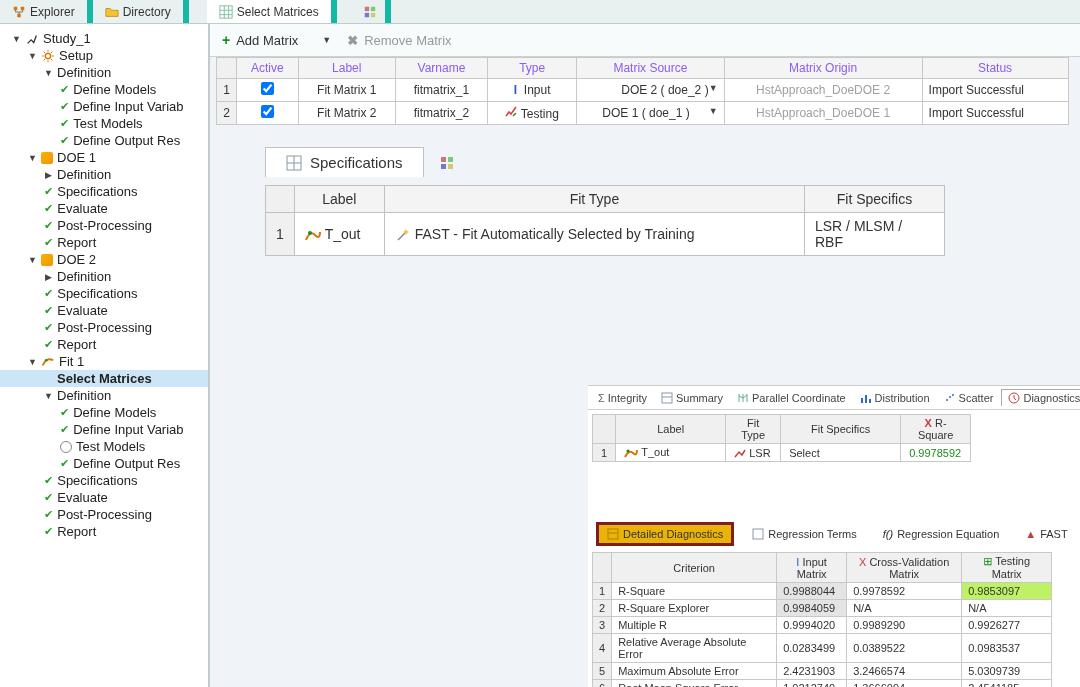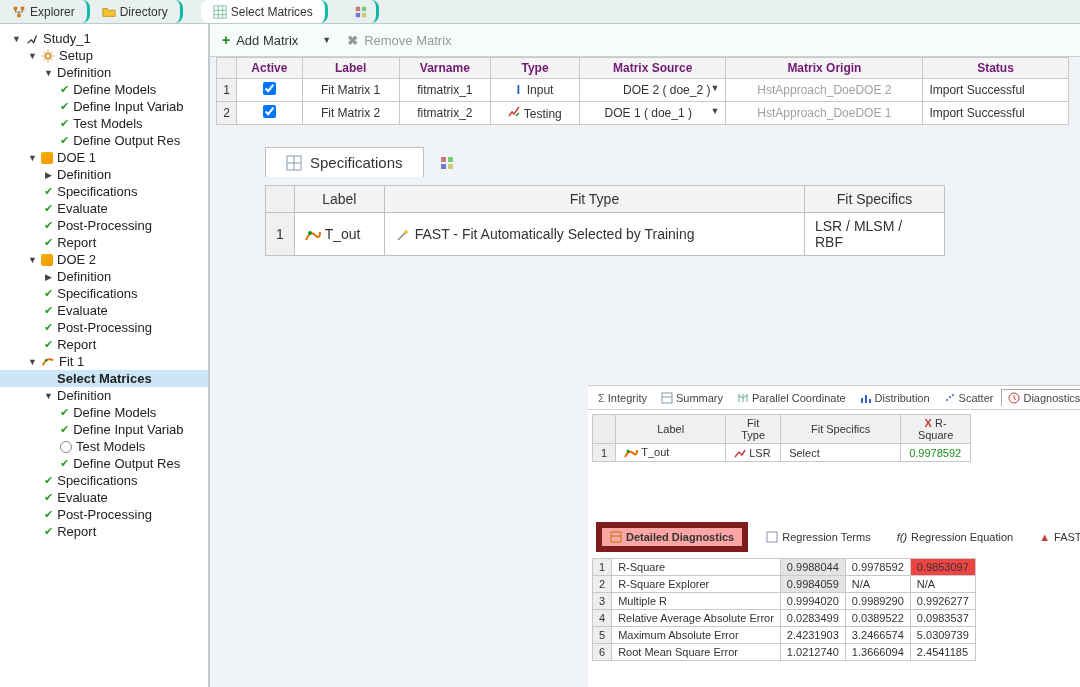--- a/index.html
+++ b/index.html
@@ -1,20 +1,20 @@
 <!DOCTYPE html>
 <html><head>
 <meta charset="utf-8">
 <style>
 * { box-sizing: border-box; margin: 0; padding: 0; font-family: "Segoe UI", Tahoma, sans-serif; }
 body { background: #f0f4f8; width: 1080px; height: 687px; overflow: hidden; position: relative; font-size: 12px; color: #333; }
 
 
 .top-tabs { display: flex; align-items: center; height: 24px; background: #e8f0f0; border-bottom: 1px solid #bcc; }
-.top-tabs .tab { display: flex; align-items: center; gap: 4px; padding: 3px 12px; border-right: 3px solid #14b8a6; cursor: pointer; height: 100%; border-radius: 8px; }
+.top-tabs .tab { display: flex; align-items: center; gap: 4px; padding: 3px 12px; border-right: 6px solid #14b8a6; cursor: pointer; height: 100%; }
 .top-tabs .tab.active { background: #fff; }
 .icon-sm { width: 14px; height: 14px; display: inline-block; }
 
 .main { display: flex; height: calc(100% - 24px); }
 
 
 .tree-pane { width: 210px; border-right: 2px solid #c0cccc; background: #fff; overflow: hidden; padding: 6px 0; }
 .tree { font-size: 13px; color: #222; }
 .tree-node { display: flex; align-items: center; gap: 4px; padding: 1px 4px; cursor: pointer; white-space: nowrap; }
 .tree-node .tri { width: 9px; color: #444; font-size: 9px; text-align: center; }
@@ -31,21 +31,21 @@
 
 .toolbar1 { display: flex; align-items: center; gap: 16px; padding: 8px 12px; font-size: 13px; border-bottom: 1px solid #d0d0d0; background:#f7fbfb;}
 .toolbar1 .btn { display: flex; align-items: center; gap: 6px; cursor: pointer; }
 .toolbar1 .btn.disabled { color: #999; }
 .plus { color: #1a8f1a; font-weight: bold; font-size: 14px; }
 .x { color: #999; font-weight: bold; }
 .dd { font-size: 9px; color: #444; }
 
 .matrix-table { margin: 0 2px 14px 6px; border-collapse: collapse; width: 98%; font-size: 12px; }
 .matrix-table th, .matrix-table td { border: 1px solid #c8c8c8; padding: 3px 6px; background:#fff; text-align:center; }
-.matrix-table th { background: #f4f4f4; font-weight: 700; color:#701a75;}
+.matrix-table th { background: #f4f4f4; font-weight: 400; color:#8b5cf6;}
 .matrix-table td.disabled { color:#a0a0a0;}
 .matrix-table .rowhdr { background:#f0f0f0; width:20px;}
 .chk { width:13px; height:13px; }
 
 
 .spec-wrap { margin: 8px 0 0 55px; }
 .spec-tabs { display: flex; align-items: center; gap: 4px; }
 .spec-tabs .tab { display: flex; align-items:center; gap:8px; padding: 6px 20px; font-size: 15px; border:1px solid #c0c0c0; border-bottom:none; background:#fff; cursor:pointer; }
 .spec-tabs .tab.inactive { background: transparent; border-color: transparent; }
 .spec-grid-ico { width:16px; height:16px;}
@@ -61,28 +61,28 @@
 .diag-tabs .t { display:flex; align-items:center; gap:3px; padding:2px 6px; cursor:pointer; color:#444;}
 .diag-tabs .t.active { background:#fff; border:1px solid #aaa; border-bottom:none;}
 .diag-table1 { margin:4px; border-collapse:collapse;}
 .diag-table1 th, .diag-table1 td { border:1px solid #c8c8c8; padding:2px 8px; font-size:11px; background:#fff;}
 .diag-table1 th { background:#f0f0f0; font-weight:400;}
 .diag-table1 .rh { background:#eee; width:18px; text-align:center;}
 .diag-table1 .green { color:#1a8f1a;}
 
 .diag-subtabs { display:flex; align-items:center; gap:10px; padding:4px 8px; margin-top:56px;}
 .diag-subtabs .st { display:flex; align-items:center; gap:4px; padding:3px 8px; cursor:pointer; }
-.diag-subtabs .st.active { background:#fca5a5; border:6px solid #7f1d1d;font-weight:bold;}
+.diag-subtabs .st.active { background:#eab308; border:3px solid #7f1d1d;}
 
 .crit-table { margin:2px 4px; border-collapse:collapse; font-size:11px;}
 .crit-table th, .crit-table td { border:1px solid #c8c8c8; padding:2px 6px; background:#fff;}
 .crit-table th { background:#f0f0f0; font-weight:400;}
 .crit-table .rh { background:#eee; width:16px; text-align:center;}
 .crit-table td.gray { background:#e4e4e4;}
-.crit-table td.hl { background:#ef4444;}
+.crit-table td.hl { background:#bef264;}
 
 svg { display:block;}
 </style>
 </head>
 <body>
 
 <div class="top-tabs">
   <div class="tab">
     <svg class="icon-sm" viewBox="0 0 16 16">
         <rect x="2" y="2" width="4" height="4" fill="#d97706"></rect>
@@ -446,20 +446,27 @@
             <span>Regression Equation</span>
           </div>
         <div class="st">
             <span style="color:#c04040;">▲</span>
             <span>FAST</span>
           </div>
       </div>
 
       <table class="crit-table">
         <tbody>
+            <tr>
+          <th class="rh"></th>
+          <th style="width:165px;">Criterion</th>
+          <th style="width:70px;"><span style="color:#2060c0">I</span> <span>Input Matrix</span></th>
+          <th style="width:115px;"><span style="color:#c04040">X</span> <span>Cross-Validation Matrix</span></th>
+          <th style="width:90px;"><span style="color:#1a8f1a">⊞</span> <span>Testing Matrix</span></th>
+        </tr>
         <tr>
               <td class="rh">1</td>
               <td>R-Square</td>
               <td class="gray">0.9988044</td>
               <td>0.9978592</td>
               <td class="hl">0.9853097</td>
             </tr>
         <tr>
               <td class="rh">2</td>
               <td>R-Square Explorer</td>

